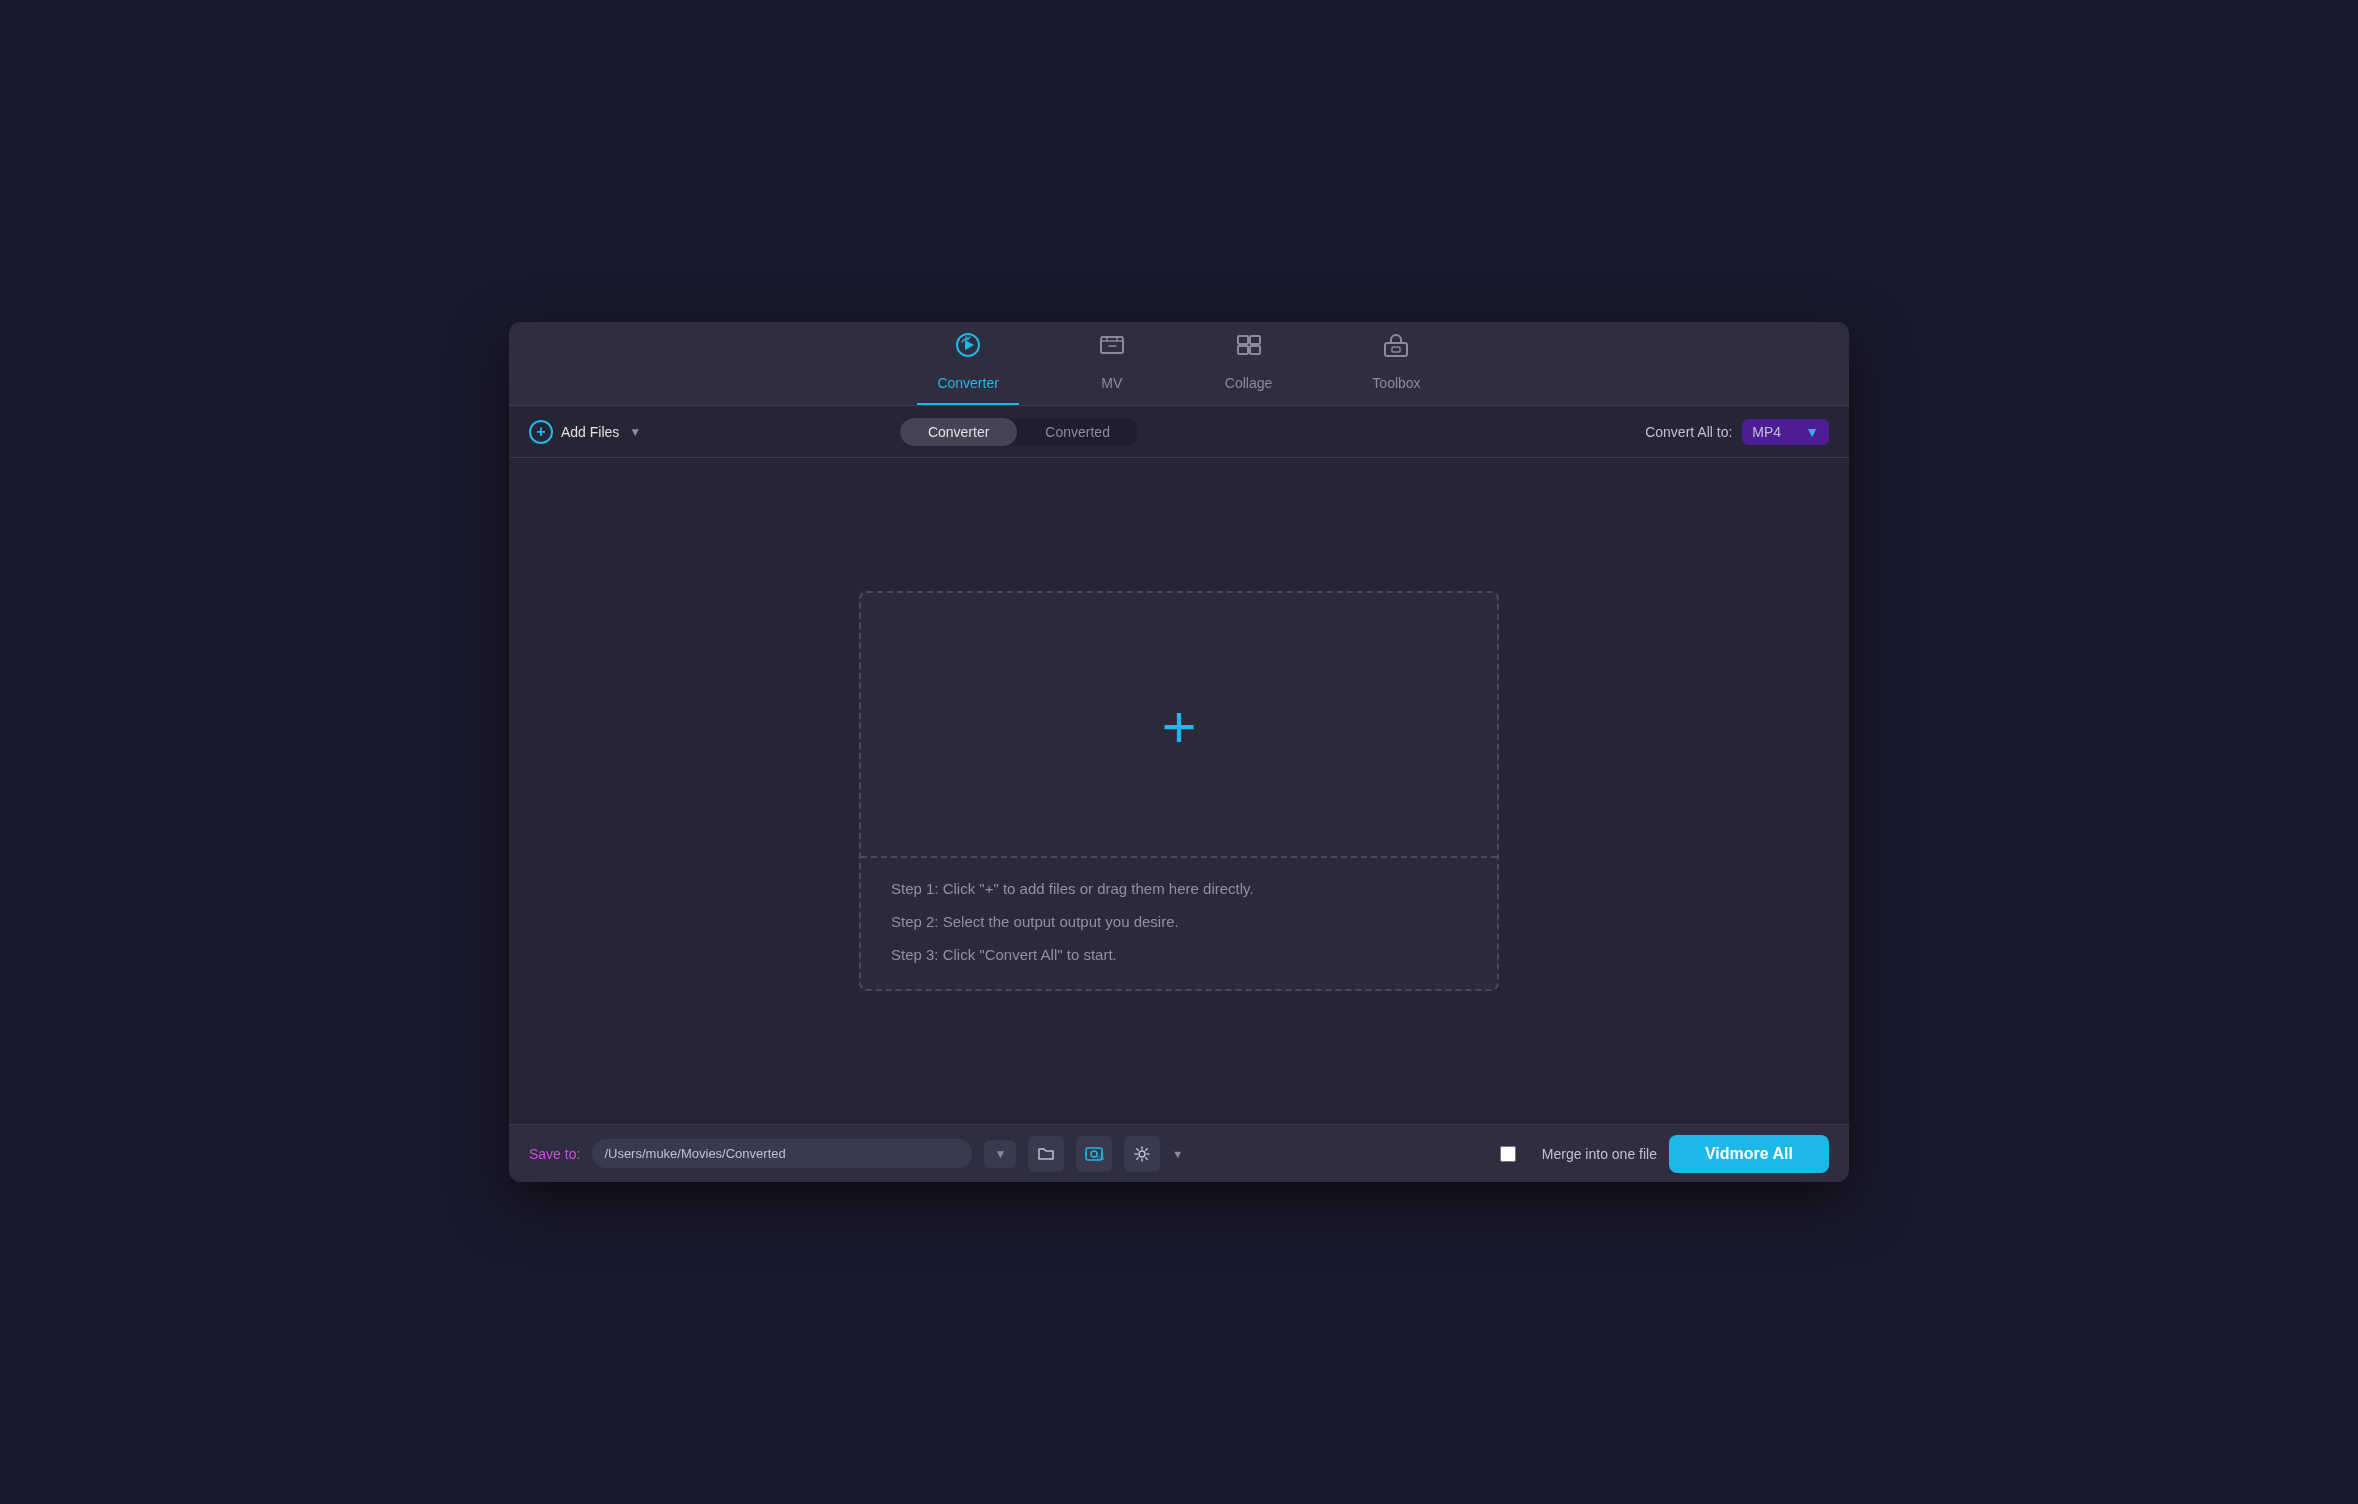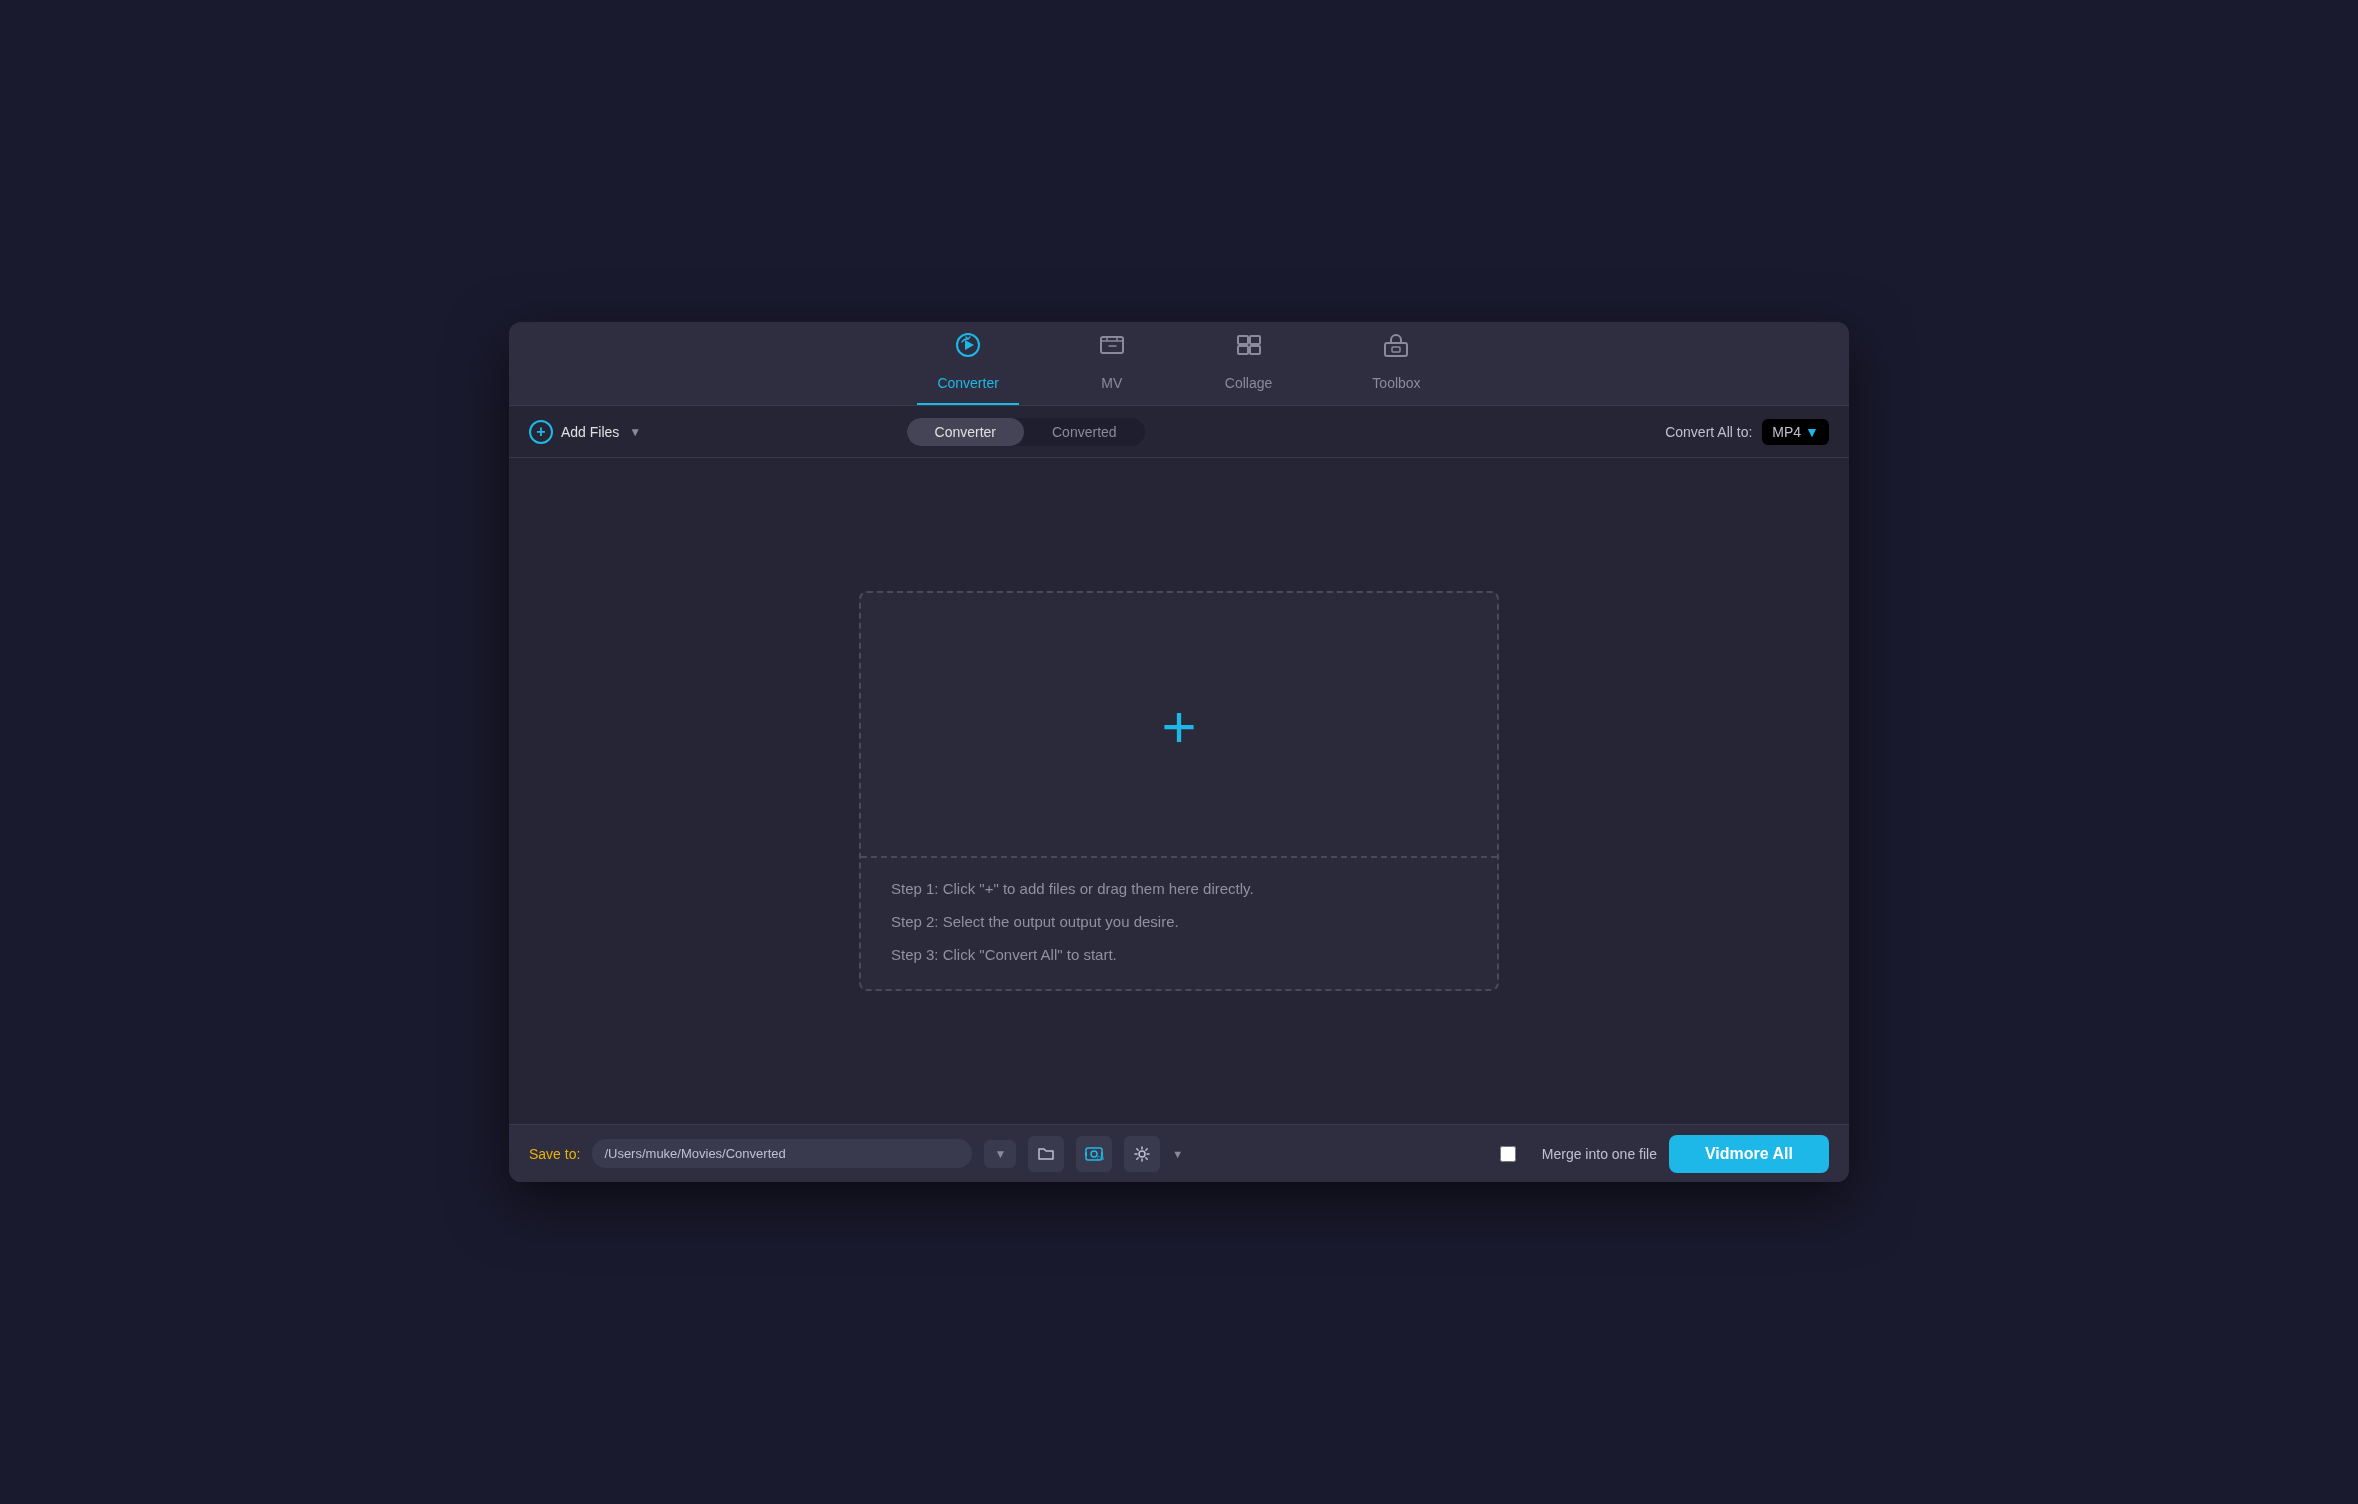--- a/index.html
+++ b/index.html
@@ -170,24 +170,24 @@
       align-items: center;
       gap: 10px;
       margin-left: auto;
       color: #c0c0d0;
       font-size: 14px;
     }
 
     .format-dropdown {
       display: flex;
       align-items: center;
-      background: #000000;
+      background: #4c1d95;
       border-radius: 6px;
       padding: 5px 10px;
-      gap: 4px;
+      gap: 24px;
       cursor: pointer;
     }
 
     .format-dropdown-arrow {
       color: #1eb8e8;
       font-size: 14px;
     }
 
     
     .main-content {
@@ -248,21 +248,21 @@
       height: 58px;
       display: flex;
       align-items: center;
       padding: 0 20px;
       gap: 12px;
       border-top: 1px solid #3a3a4a;
       flex-shrink: 0;
     }
 
     .save-to-label {
-      color: #eab308;
+      color: #d946ef;
       font-size: 14px;
       white-space: nowrap;
     }
 
     .path-field {
       flex: 1;
       max-width: 380px;
       background: #3a3a4e;
       border: none;
       border-radius: 14px;

